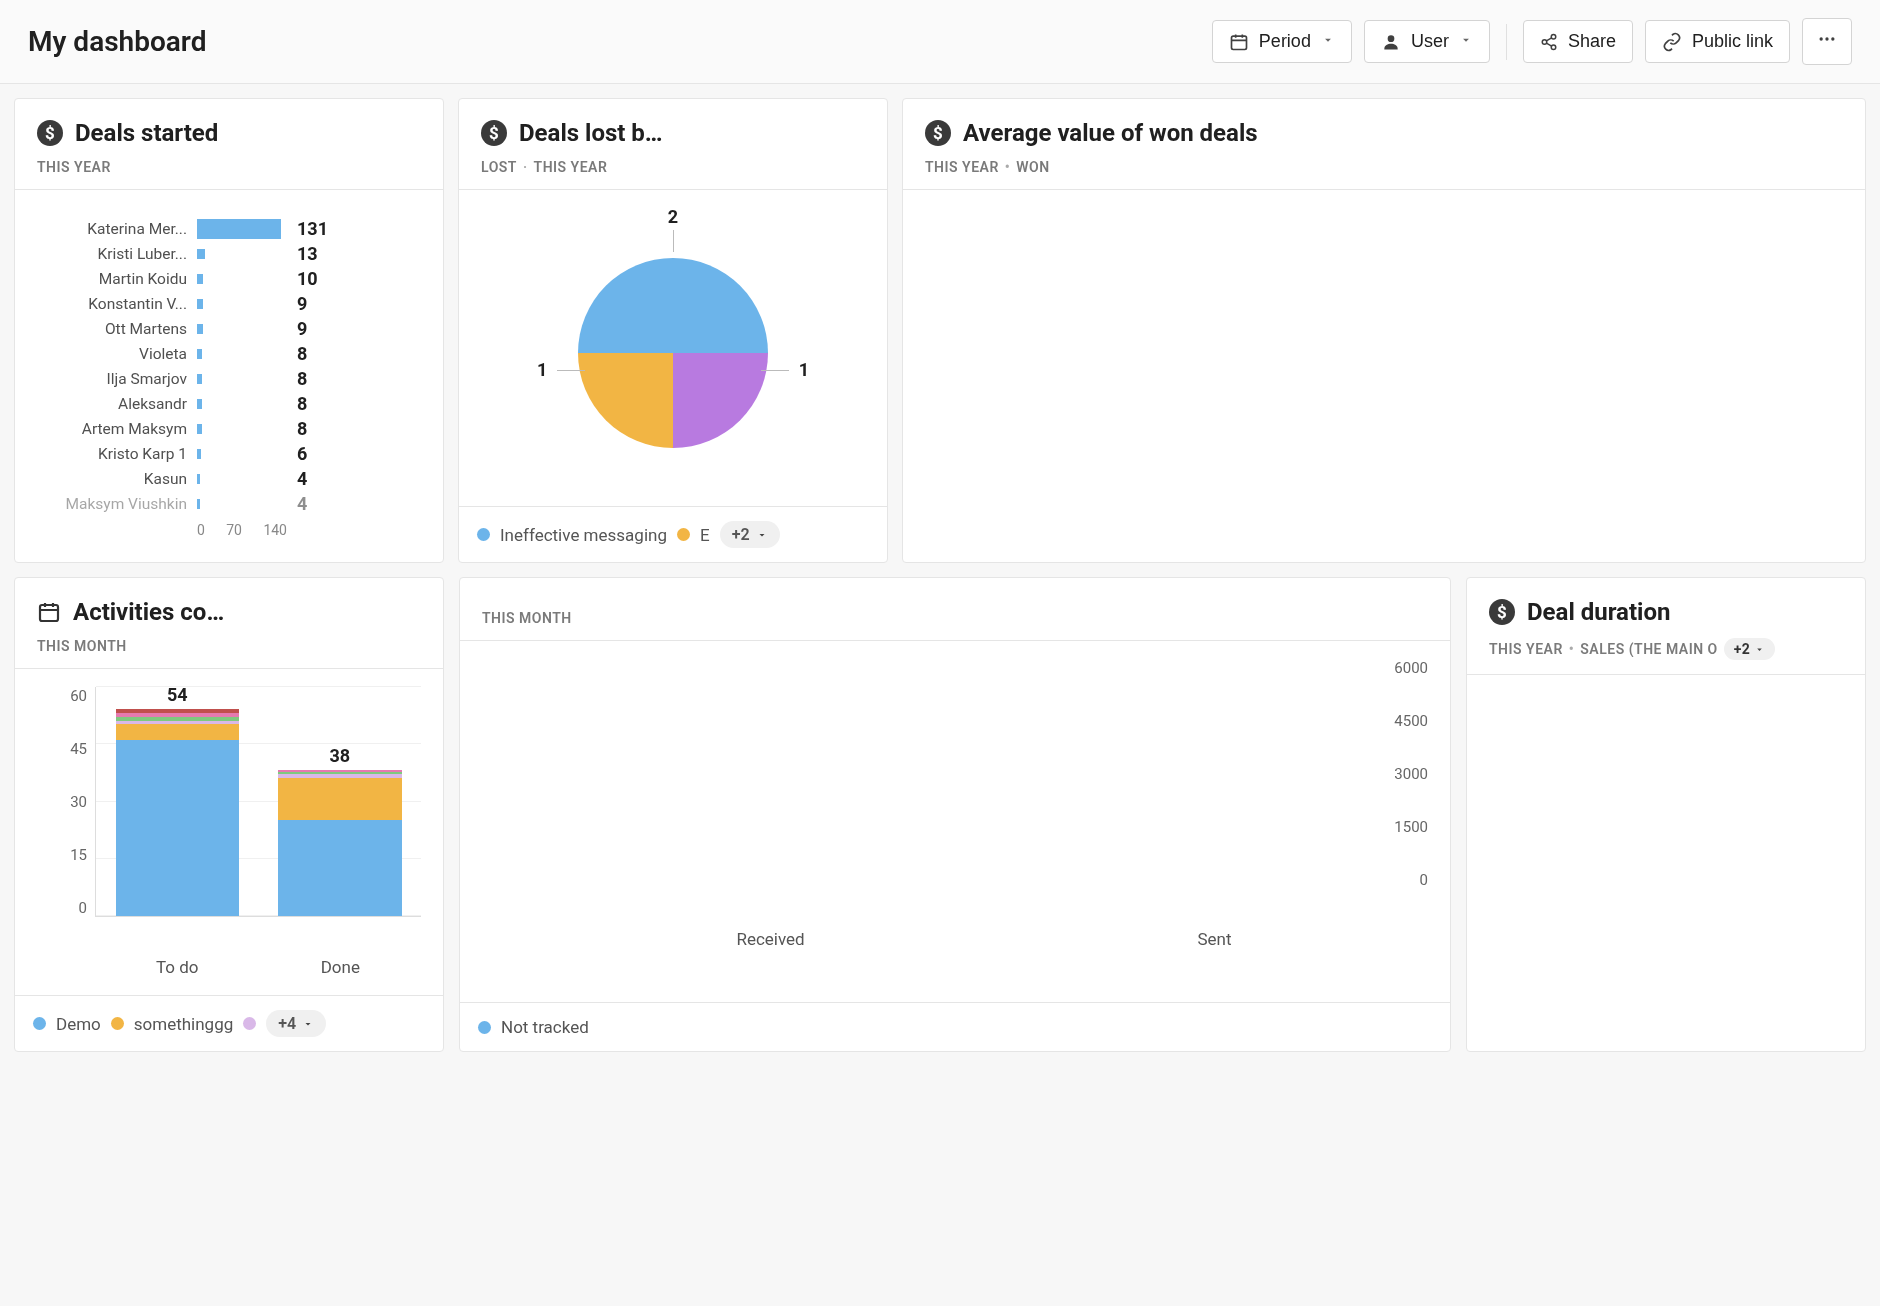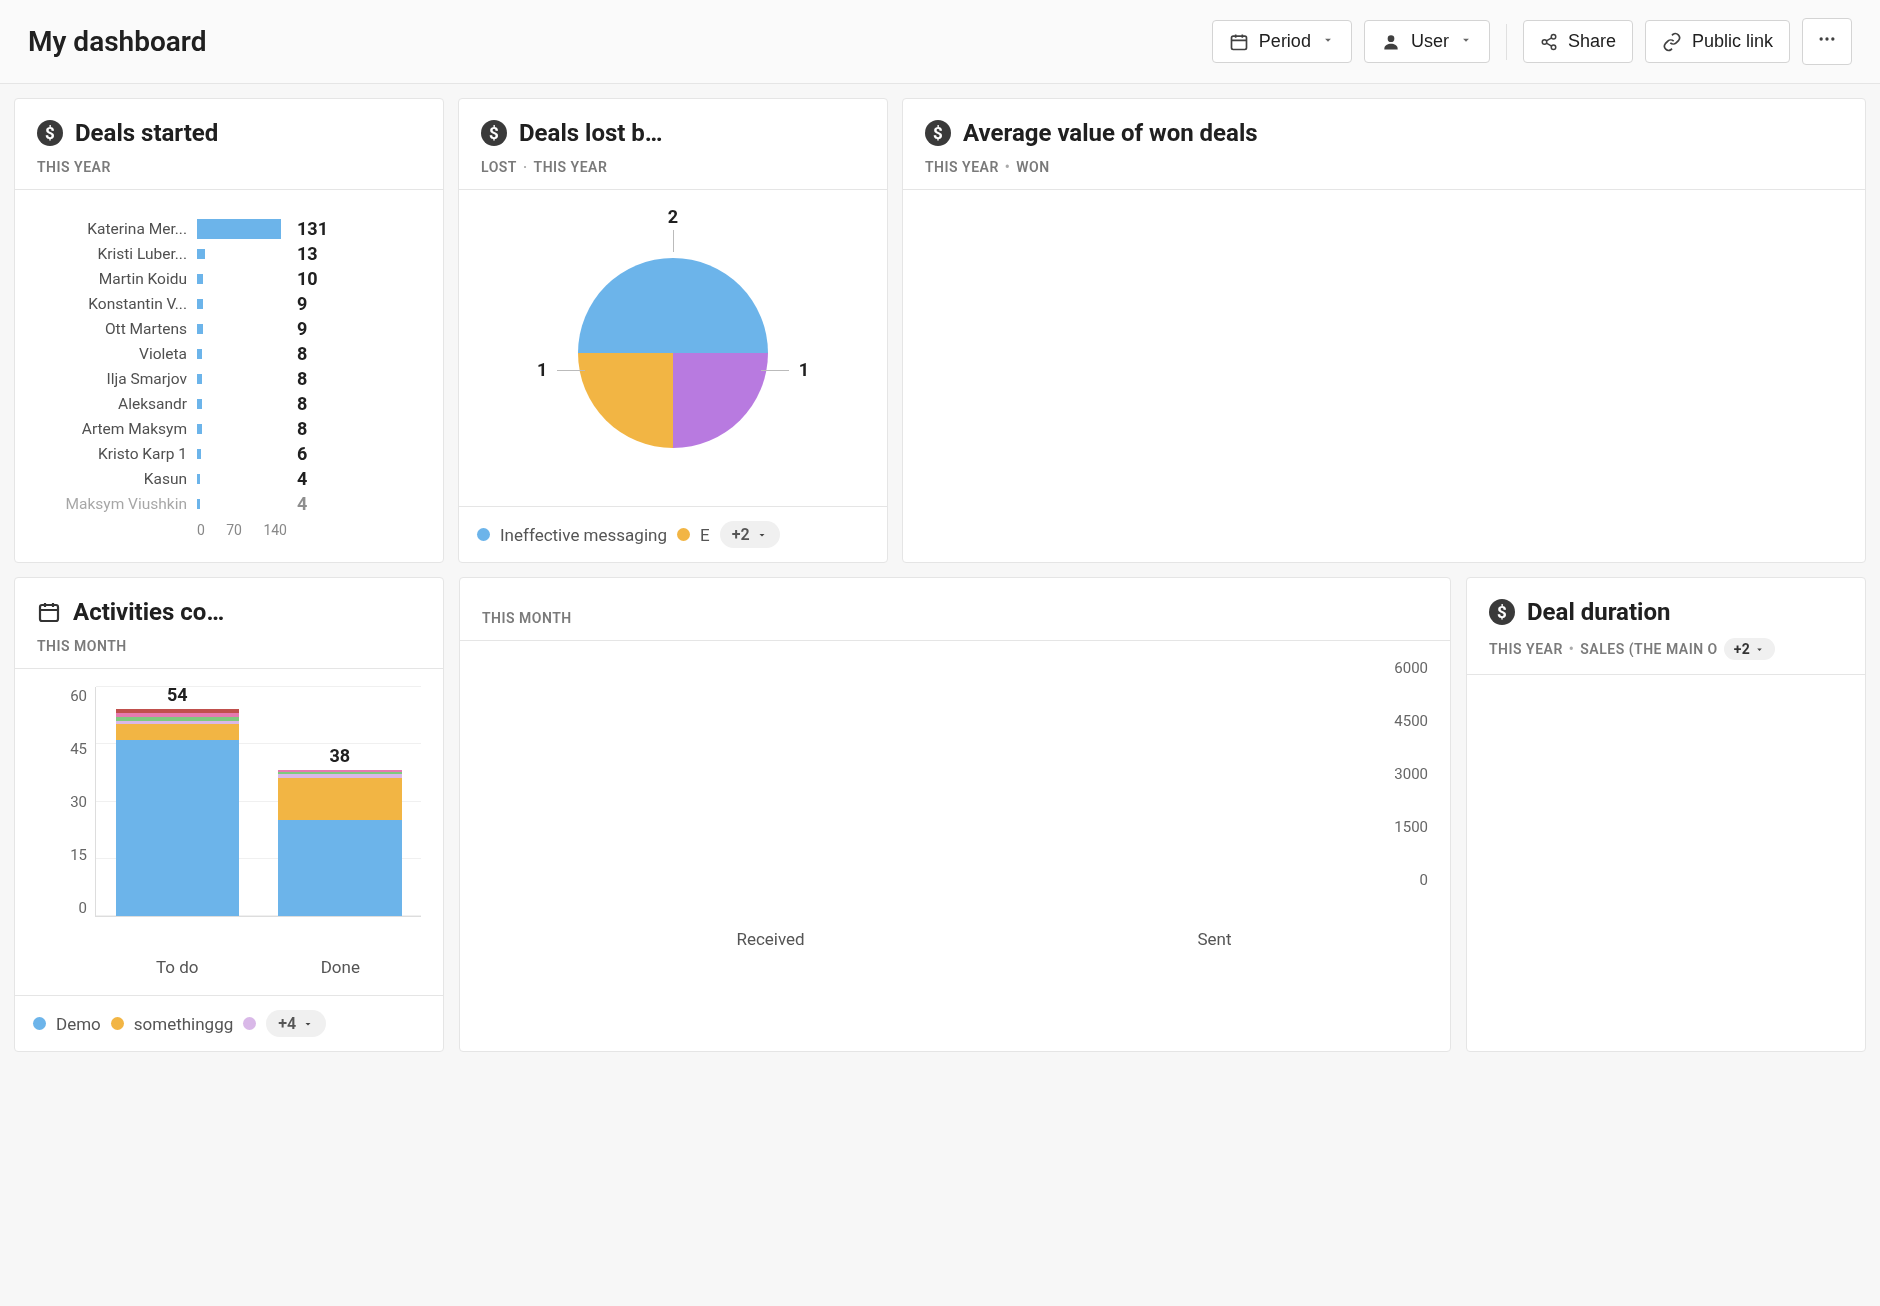--- a/index.html
+++ b/index.html
@@ -477,20 +477,24 @@
           <span>3000</span>
           <span>1500</span>
           <span>0</span>
         </div>
       </div>
       <div class="vbar-xlabels">
         <span>Received</span>
         <span>Sent</span>
       </div>
     </div>
+    <div class="card-footer">
+      <span class="legend-dot" style="background:#6cb4ea"></span>
+      <span>Not tracked</span>
+    </div>
   </div>
 
   <div class="card">
     <div class="card-header">
       <div class="card-title-row">
         <span class="dollar-icon">$</span>
         <div class="card-title">Deal duration</div>
       </div>
       <div class="card-sub">
         <span>THIS YEAR</span>

